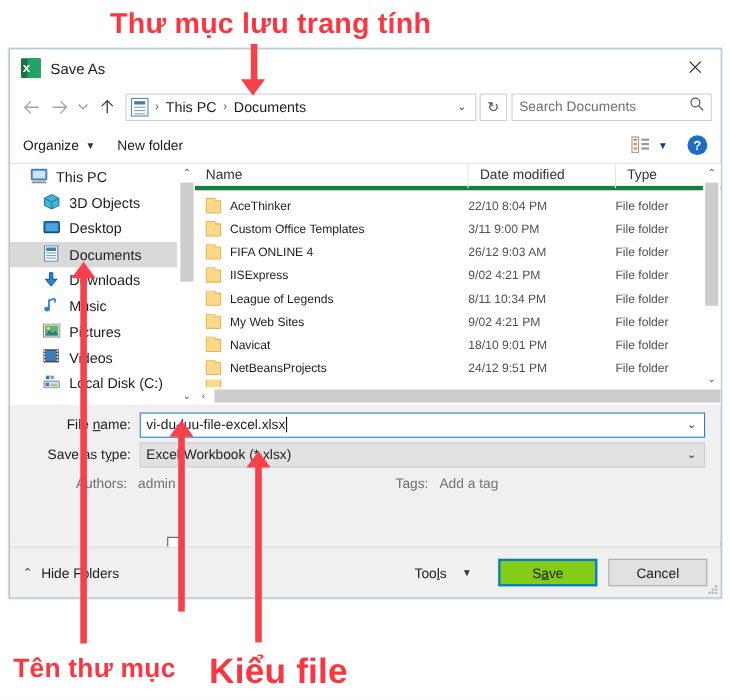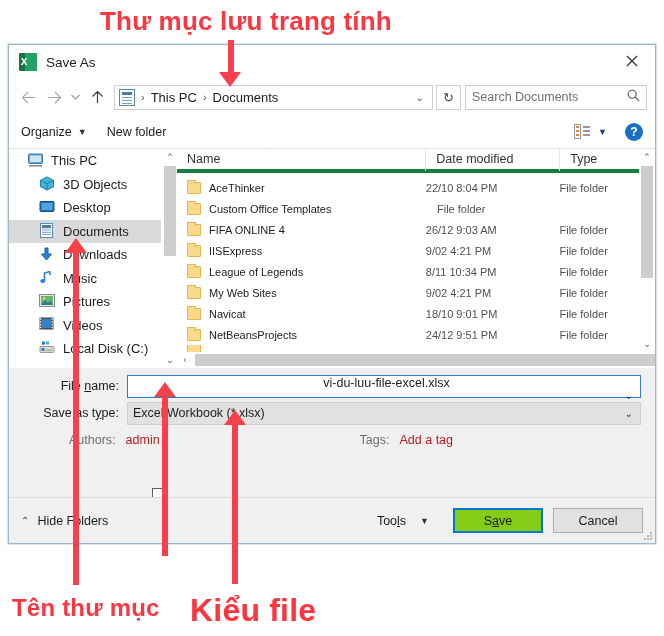--- a/index.html
+++ b/index.html
@@ -259,28 +259,28 @@
   
   .formarea { background:#f0f0f0; padding-top:6px; position:relative; height:124px; }
   .frm-row { display:flex; align-items:center; height:24px; margin-bottom:3px; }
   .frm-lbl { width:118px; text-align:right; padding-right:8px; font-size:12.5px; color:#1c1c1c; }
   .frm-lbl u { text-decoration: underline; }
   .frm-field {
     flex:1 1 auto; margin-right:14px; height:23px;
     display:flex; align-items:center;
     padding-left:5px; font-size:12.5px; color:#1c1c1c;
   }
-  .frm-field.fname { background:#fff; border:1px solid #2a7ed0;flex-direction:column; }
+  .frm-field.fname { background:#fff; border:1px solid #2a7ed0; }
   .frm-field.ftype { background:#e1e1e1; border:1px solid #cfcfcf; }
   .frm-field .cv { margin-left:auto; font-size:10px; color:#333; padding-right:7px; }
   .caret-bar { display:inline-block; width:1px; height:14px; background:#111; margin-left:1px; }
 
   .meta-row { display:flex; align-items:center; height:24px; margin-top:2px; font-size:12.5px; }
   .meta-lbl { color:#6d6d6d; }
-  .meta-val { color:#b91c1c; }
+  .meta-val { color:#737373; }
   .thumb-row { display:flex; align-items:center; margin-top:12px; }
   .chk {
     width:13px; height:13px; border:1px solid #5b5b5b; background:#fff;
     margin-right:6px;
   }
   .thumb-lbl { font-size:12.5px; color:#1a6fc4;margin-top:47px; }
 
   
   .footer {
     position:absolute; left:0; right:0; bottom:0; height:46px;
@@ -535,20 +535,21 @@
                 <span>AceThinker</span>
               </span>
             <span class="dt">22/10 8:04 PM</span>
             <span class="tp">File folder</span>
           </div>
           <div class="frow">
             <span class="nm">
                 <span class="folder-ico"></span>
                 <span>Custom Office Templates</span>
               </span>
+            <span class="dt">3/11 9:00 PM</span>
             <span class="tp">File folder</span>
           </div>
           <div class="frow">
             <span class="nm">
                 <span class="folder-ico"></span>
                 <span>FIFA ONLINE 4</span>
               </span>
             <span class="dt">26/12 9:03 AM</span>
             <span class="tp">File folder</span>
           </div>

